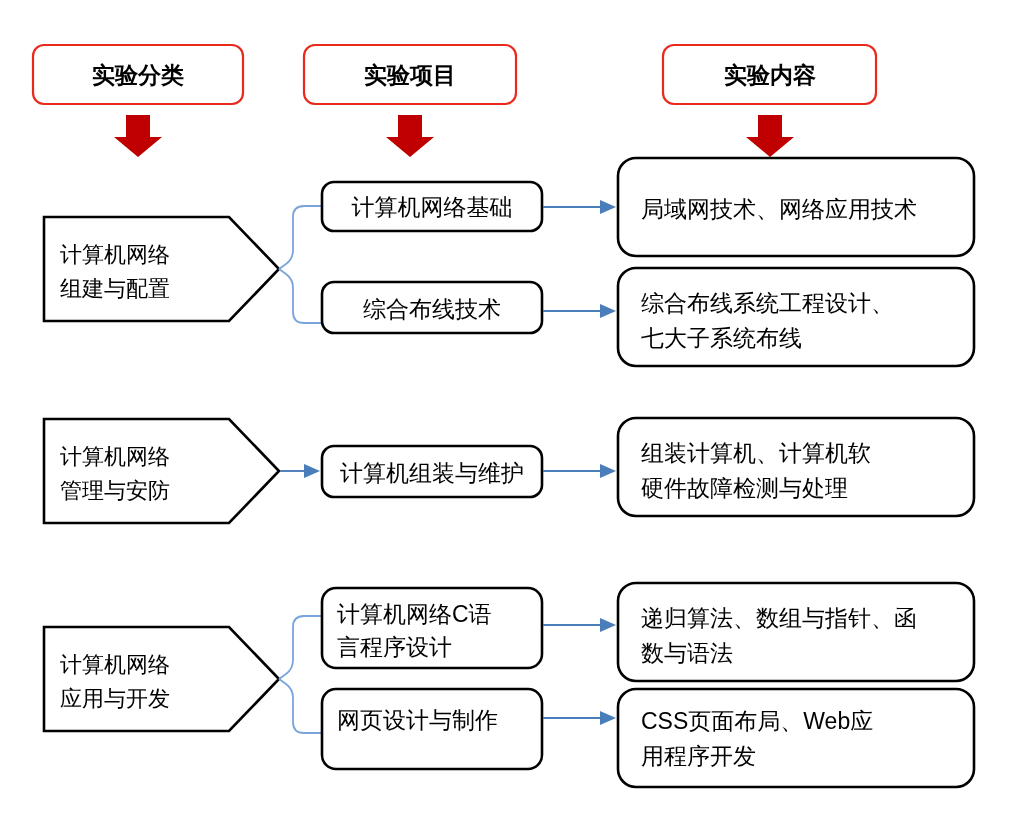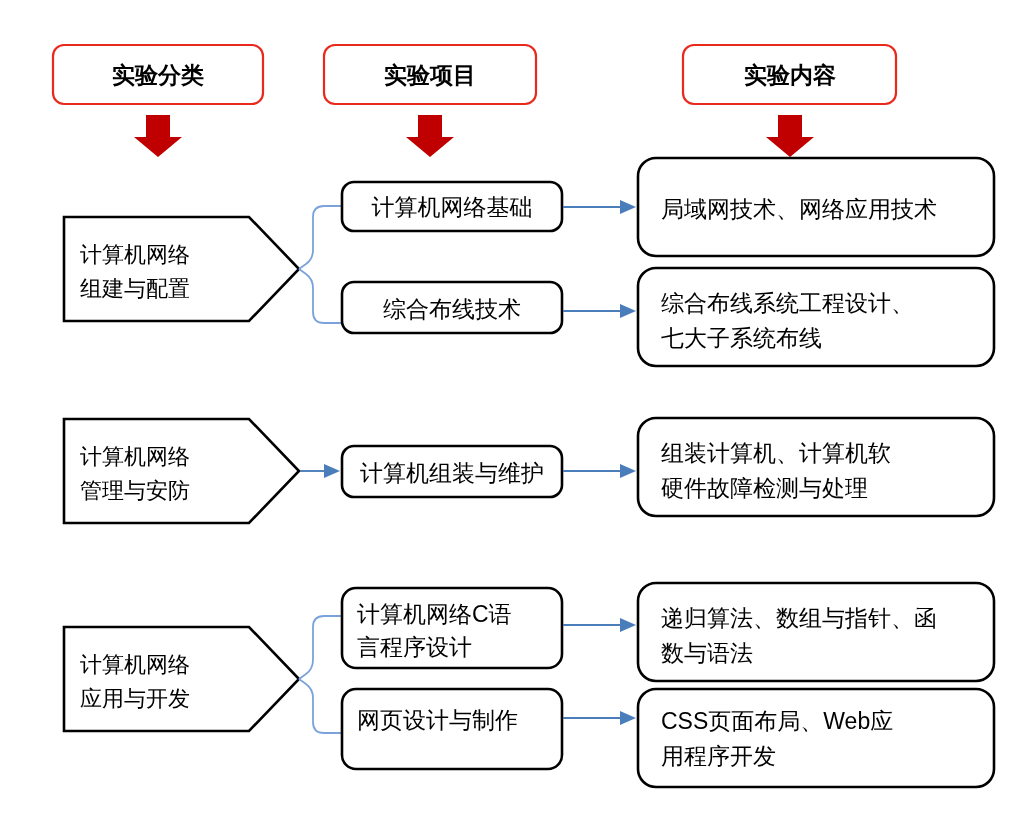--- a/index.html
+++ b/index.html
@@ -10,21 +10,20 @@
   body {
     width: 1024px;
     height: 829px;
     font-family: "Liberation Sans", "DejaVu Sans", sans-serif;
     overflow: hidden;
   }
   #diagram-root {
     position: relative;
     width: 908px;
     height: 829px;
-    margin-left: 20px;
   }
   svg.canvas {
     position: absolute;
     top: 0;
     left: 0;
     width: 1024px;
     height: 829px;
   }
   .hdr-text {
     font-family: "Liberation Sans", "DejaVu Sans", sans-serif;

